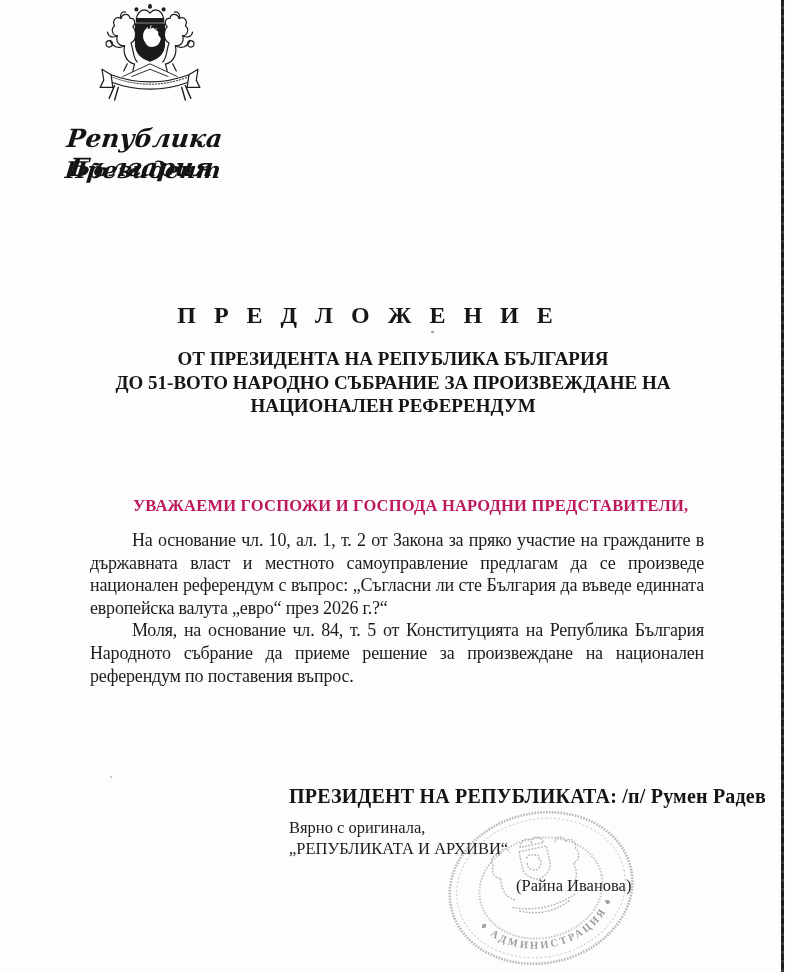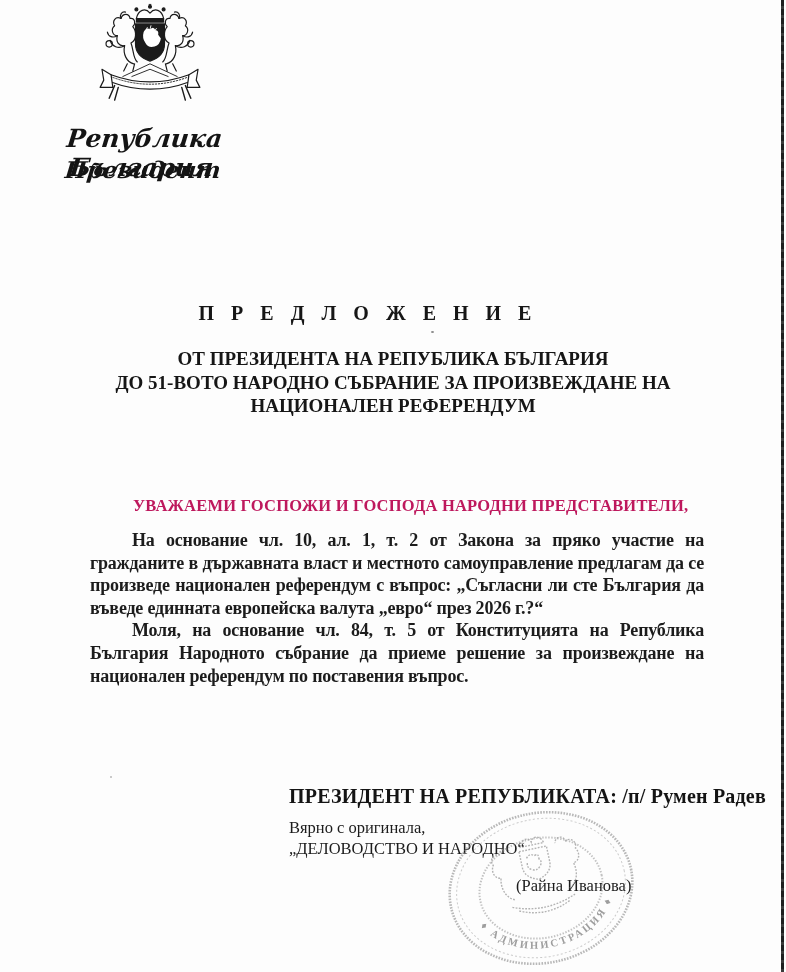--- a/index.html
+++ b/index.html
@@ -28,39 +28,38 @@
   .script-line2{
     position:absolute;left:18px;top:156px;width:250px;
     text-align:center;
     font-family:"DejaVu Serif", serif;
     font-style:italic;font-weight:bold;font-size:23px;
     transform:skewX(-6deg);
     color:#141414;
   }
   .doc-title{
     position:absolute;left:0;top:302px;width:730px;
-    text-align:center;font-weight:bold;font-size:20px;
+    text-align:center;font-weight:bold;font-size:24px;
     letter-spacing:6px;text-indent:6px;
     color:#161616;
   }
   .addressee{
     position:absolute;left:63px;top:347px;width:660px;
     text-align:center;font-weight:bold;font-size:19px;line-height:23.5px;
     color:#161616;
   }
   .salutation{
     position:absolute;left:133px;top:496px;
     font-weight:bold;font-size:16.5px;letter-spacing:.2px;
     color:#be185d;
   }
   .body-text{
     position:absolute;left:90px;top:529px;width:614px;
     font-size:18px;line-height:22.6px;letter-spacing:-0.2px;
     text-align:justify;
-    font-weight:bold;
   }
   .body-text p{margin:0;text-indent:42px;}
   .sig-line{
     position:absolute;left:289px;top:785px;
     font-weight:bold;font-size:20px;letter-spacing:.2px;
     color:#141414;
   }
   .cert{position:absolute;left:289px;top:818px;font-size:16.5px;line-height:20.5px;}
   .cert div{white-space:nowrap;}
   .cert-name{
@@ -137,21 +136,21 @@
 
   <div class="body-text">
     <p>На основание чл. 10, ал. 1, т. 2 от Закона за пряко участие на гражданите в държавната власт и местното самоуправление предлагам да се произведе национален референдум с въпрос: „Съгласни ли сте България да въведе единната европейска валута „евро“ през 2026 г.?“</p>
     <p>Моля, на основание чл. 84, т. 5 от Конституцията на Република България Народното събрание да приеме решение за произвеждане на национален референдум по поставения въпрос.</p>
   </div>
 
   <div class="sig-line">ПРЕЗИДЕНТ НА РЕПУБЛИКАТА: /п/ Румен Радев</div>
 
   <div class="cert">
     <div>Вярно с оригинала,</div>
-    <div>„ДЕЛОВОДСТВО И НАРОДНО“</div>
+    <div>„РЕПУБЛИКАТА И АРХИВИ“</div>
   </div>
   <div class="cert-name">(Райна Иванова)</div>
 
   <svg class="stamp" viewBox="0 0 196 160">
     <g transform="rotate(-12 98 82)" stroke="#8e8e8e" fill="none">
       <ellipse cx="98" cy="82" rx="92" ry="75" stroke-width="2.6" stroke-dasharray="1.6 1.3" opacity=".75"></ellipse>
       <ellipse cx="98" cy="82" rx="85" ry="69" stroke-width="1" stroke-dasharray="2 2.2" opacity=".55"></ellipse>
       <ellipse cx="98" cy="82" rx="62" ry="50" stroke-width="2" stroke-dasharray="1.4 1.6" opacity=".65"></ellipse>
 
       <path id="stamp-arc" d="M 24,82 A 74,60 0 0 0 172,82" fill="none" stroke="none"></path>

